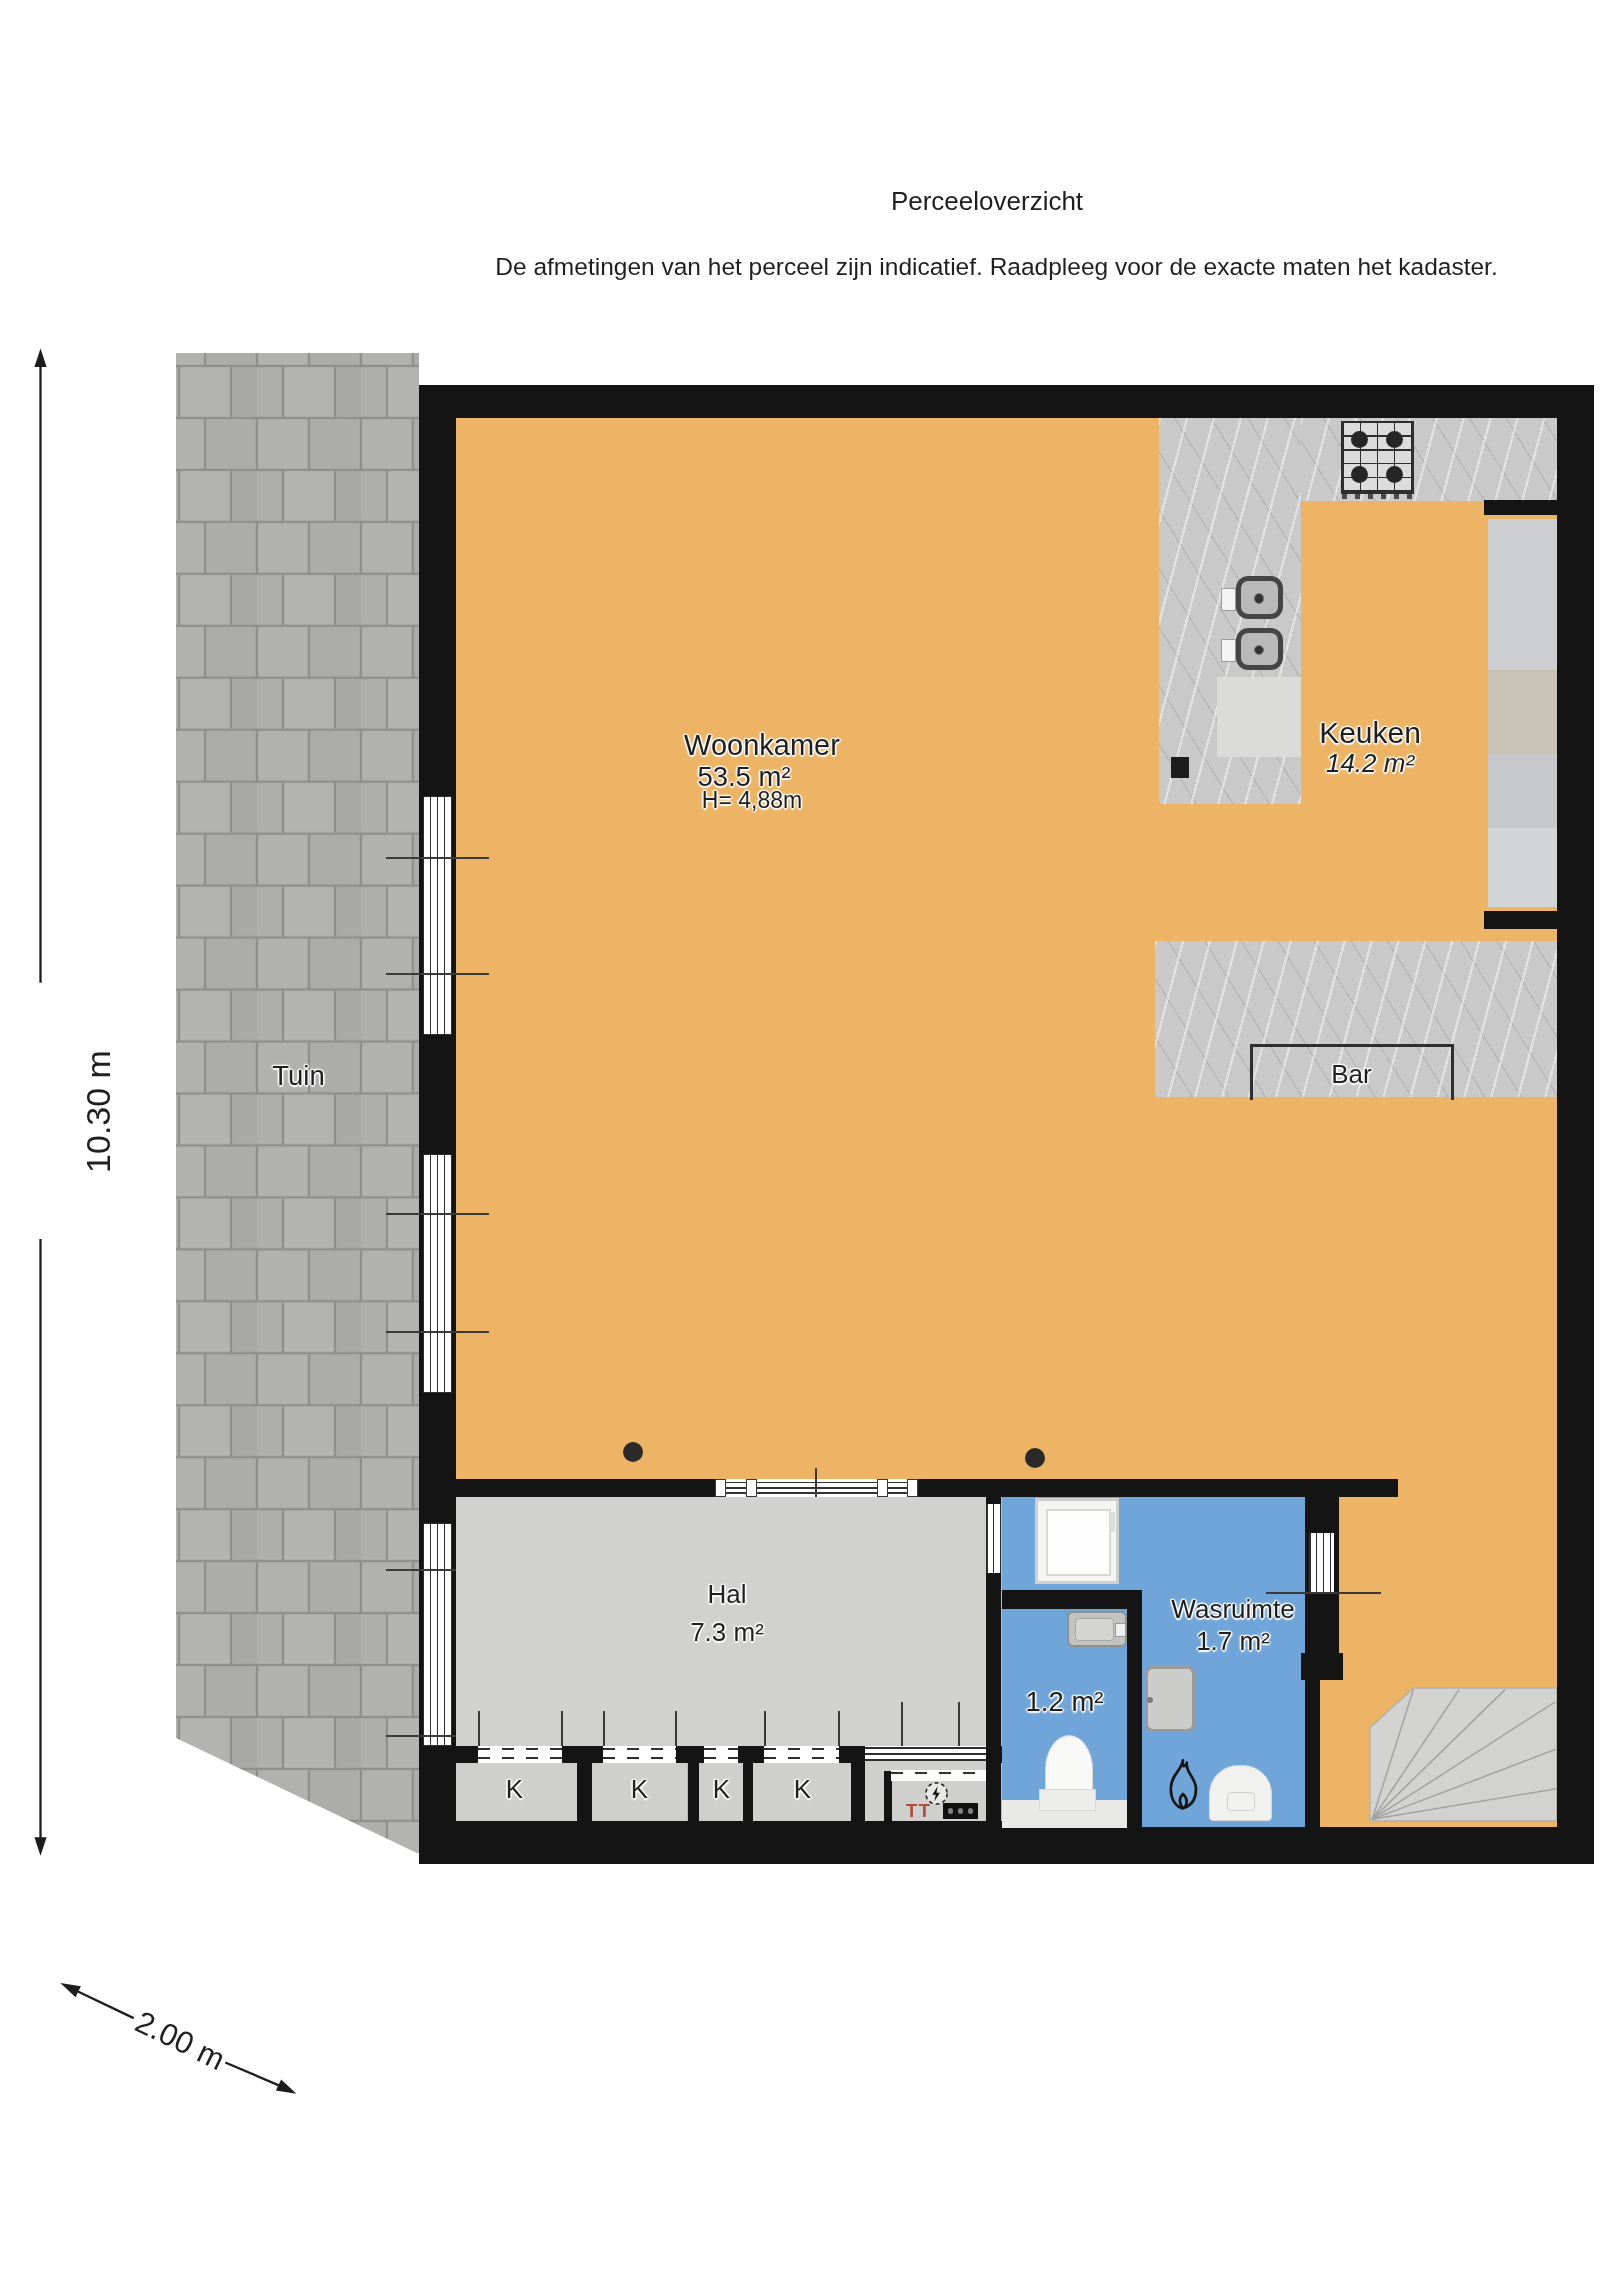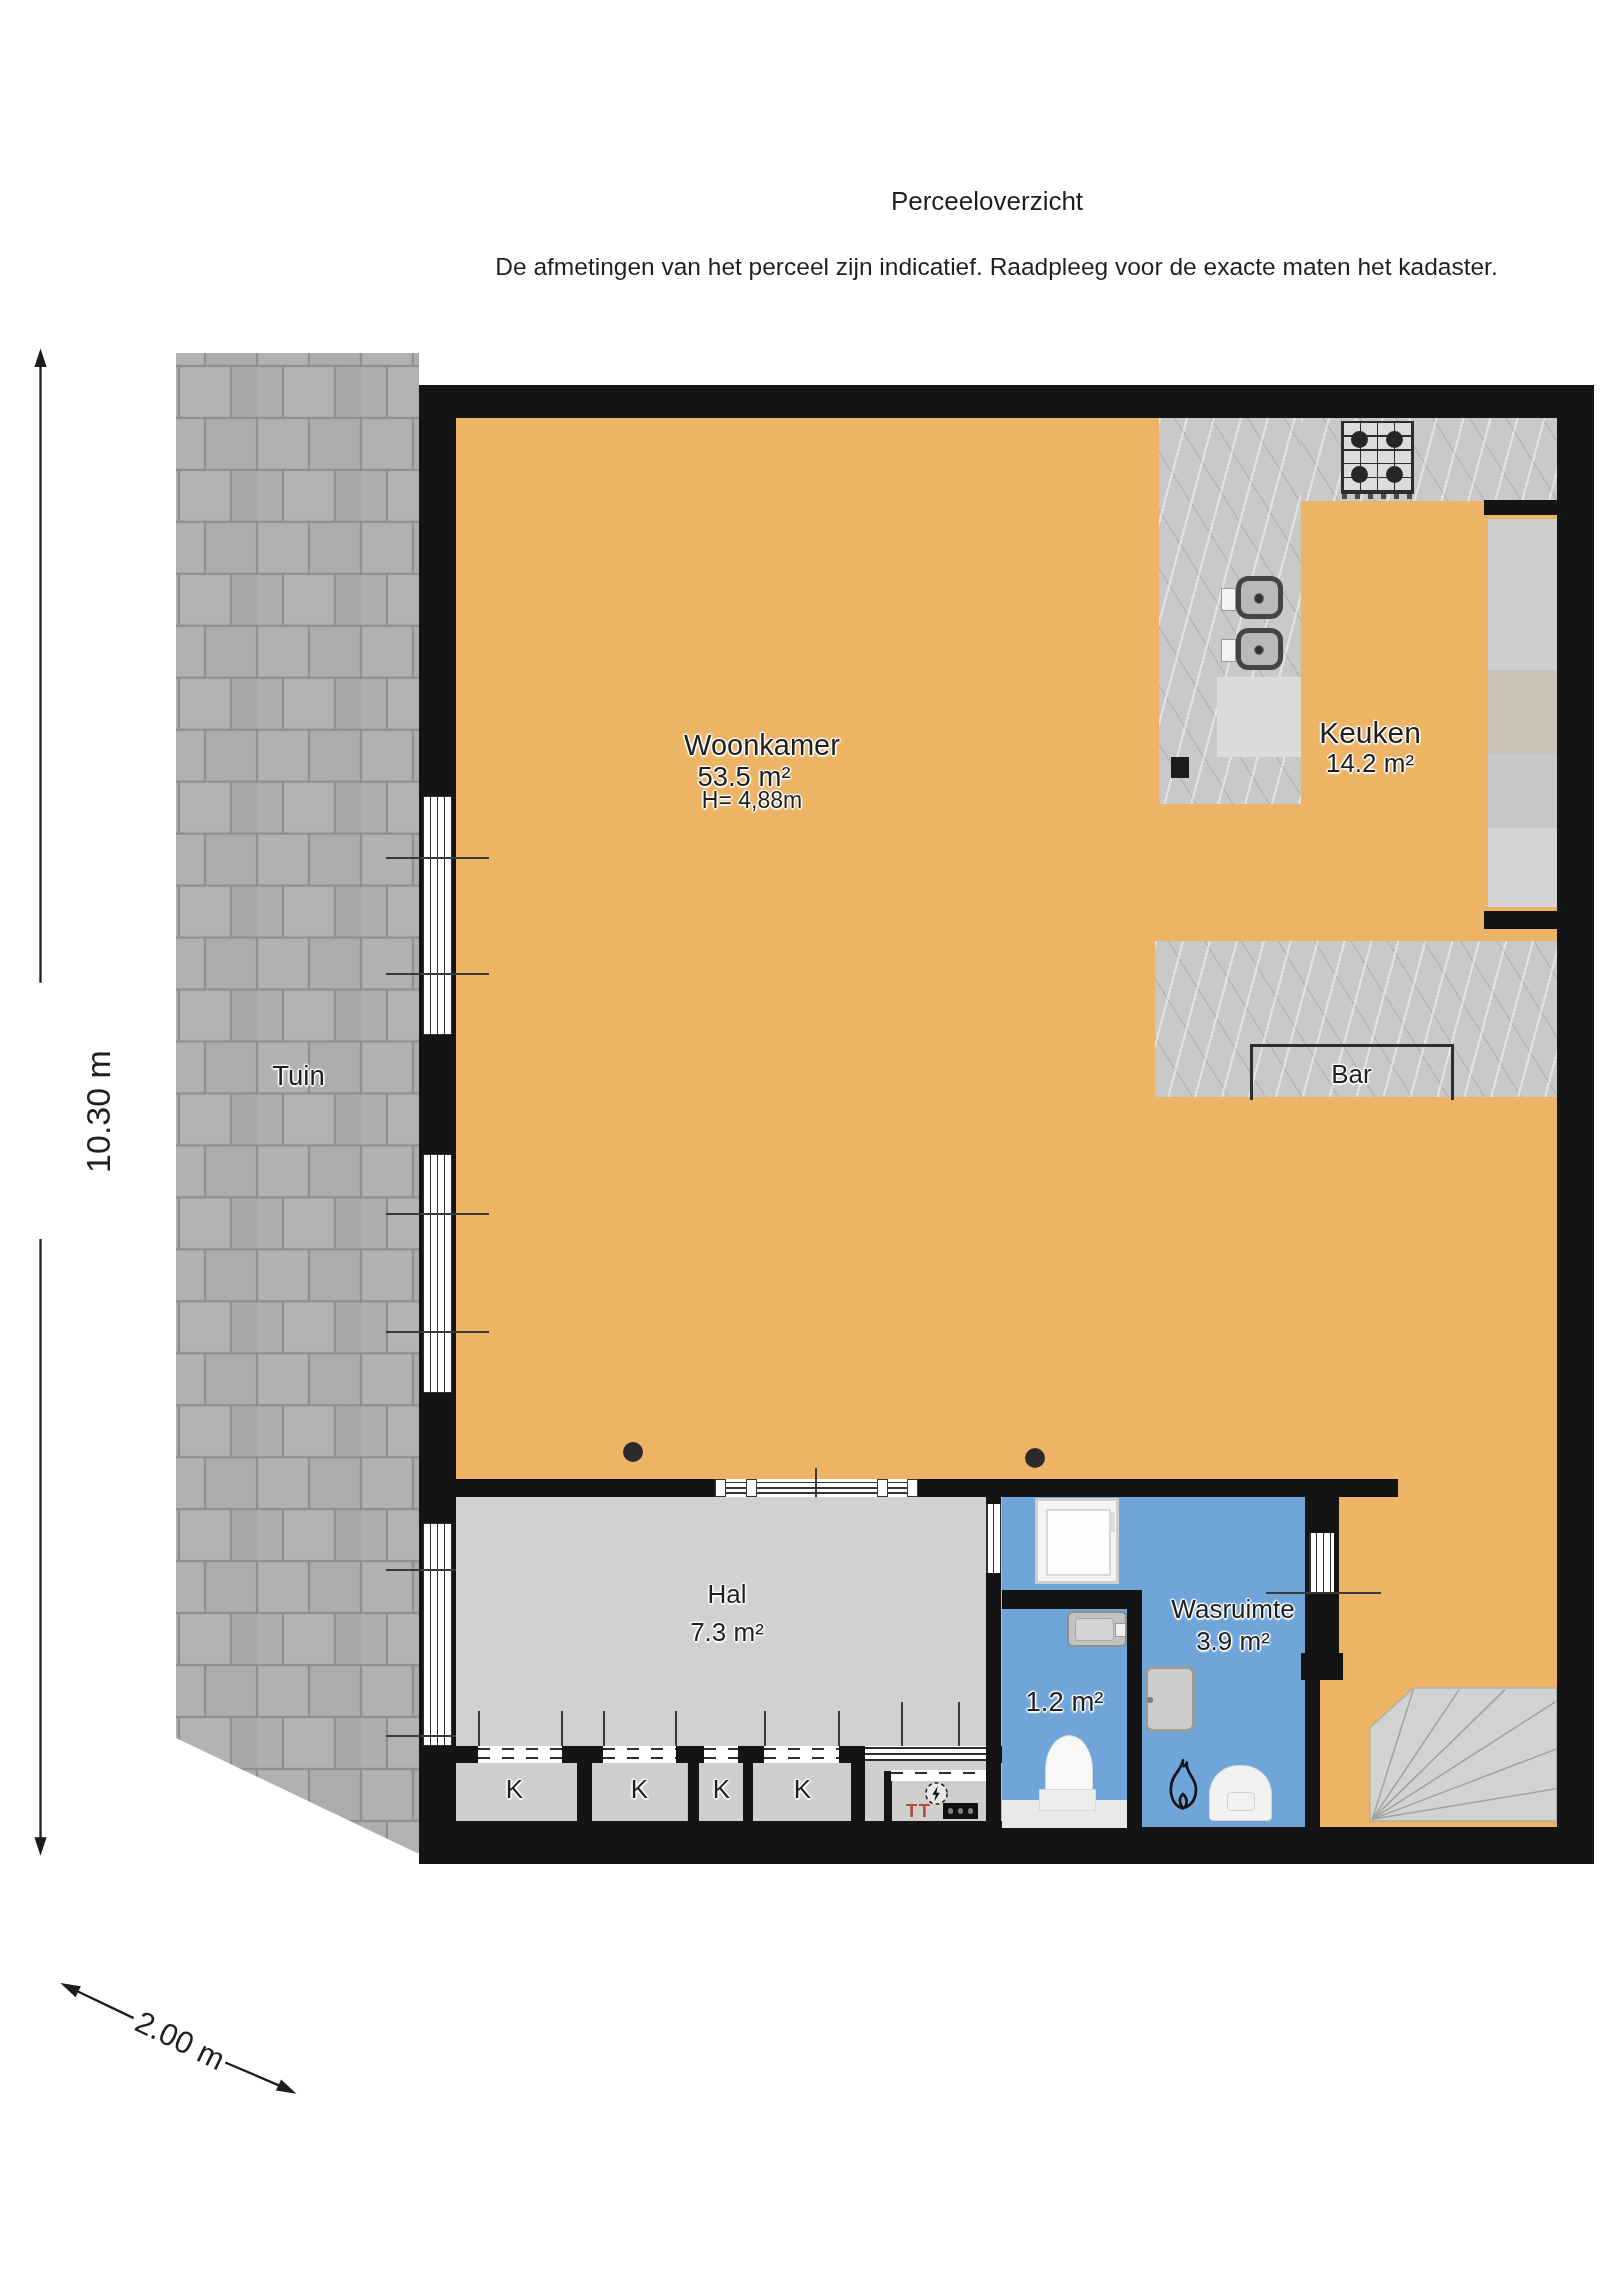--- a/index.html
+++ b/index.html
@@ -113,21 +113,21 @@
   <div class="abs" style="left:1171px;top:757px;width:17.6px;height:20.7px;background:#1c1c1c;"></div>
 
   <div class="appl" style="left:1488px;top:519px;width:69px;height:151px;background:#ccced0;"></div>
   <div class="appl" style="left:1488px;top:670px;width:69px;height:84px;background:#c8c3b5;"></div>
   <div class="appl" style="left:1488px;top:754px;width:69px;height:74px;background:#c6c8ca;"></div>
   <div class="appl" style="left:1488px;top:828px;width:69px;height:79px;background:#d3d4d5;"></div>
   <div class="wall" style="left:1484px;top:500px;width:73px;height:14.5px;"></div>
   <div class="wall" style="left:1484px;top:911px;width:73px;height:18.4px;"></div>
 
   <div class="lbl" style="left:1255px;top:716px;width:230px;font-size:30px;">Keuken</div>
-  <div class="lbl" style="left:1255px;top:748px;width:230px;font-size:26px;">14.2 m²</div>
+  <div class="lbl" style="left:1255px;top:748px;width:230px;font-size:26px;font-style:italic;">14.2 m²</div>
 
   <div class="marble" style="left:1155px;top:941px;width:402px;height:156px;"></div>
   <div class="abs" style="left:1250px;top:1044px;width:204px;height:56px;box-sizing:border-box;border:3.1px solid #2e2e2e;border-bottom:none;"></div>
   <div class="lbl" style="left:1275px;top:1059px;width:153px;font-size:26px;">Bar</div>
 
   <div class="wall" style="left:456px;top:1479px;width:942px;height:18.4px;"></div>
   <div class="abs" style="left:715px;top:1479px;width:203px;height:18.4px;background:
        linear-gradient(0deg, rgba(0,0,0,0) 0 3.1px, #333 3.1px 4.6px, rgba(0,0,0,0) 4.6px 8.4px, #333 8.4px 10px, rgba(0,0,0,0) 10px 13.8px, #333 13.8px 15.3px, rgba(0,0,0,0) 15.3px),#fff;">
     <div class="abs" style="left:0;top:0;width:10.7px;height:18.4px;background:#fff;border:1.5px solid #3a3a3a;box-sizing:border-box;"></div>
     <div class="abs" style="left:31px;top:0;width:10.7px;height:18.4px;background:#fff;border:1.5px solid #3a3a3a;box-sizing:border-box;"></div>
@@ -196,21 +196,21 @@
   <div class="abs" style="left:1002px;top:1800px;width:125px;height:27.5px;background:#e9e9e8;"></div>
   <div class="lbl" style="left:988px;top:1686px;width:153px;font-size:27.5px;">1.2 m²</div>
   <div class="abs" style="left:1067px;top:1611px;width:60px;height:36px;box-sizing:border-box;background:#c2c2c1;border:2.3px solid #8f8f8e;border-radius:6.1px;">
     <div class="abs" style="left:6.1px;top:5.4px;width:37px;height:20.7px;background:#d4d4d3;border:1.5px solid #a5a5a4;border-radius:3.8px;"></div>
     <div class="abs" style="left:46px;top:10px;width:9.2px;height:11.5px;background:#efefee;border:0.8px solid #9a9a9a;"></div>
   </div>
   <div class="abs" style="left:1045px;top:1735px;width:46px;height:61px;background:#f8f8f7;border:1.5px solid #d9d9d8;border-radius:50% 50% 10.7px 10.7px / 55% 55% 7.7px 7.7px;"></div>
   <div class="abs" style="left:1039px;top:1789px;width:55px;height:20px;background:#ededec;border:1.5px solid #d9d9d8;"></div>
 
   <div class="lbl" style="left:1126px;top:1594px;width:214px;font-size:26px;">Wasruimte</div>
-  <div class="lbl" style="left:1126px;top:1626px;width:214px;font-size:26px;">3.9 m²</div>
+  <div class="lbl" style="left:1126px;top:1626px;width:214px;font-size:26px;">1.7 m²</div>
   <div class="abs" style="left:1145px;top:1666px;width:50px;height:66px;box-sizing:border-box;background:#cccccb;border:3.1px solid #9b9b9a;border-radius:7.7px;">
     <div class="abs" style="left:-1.5px;top:27.5px;width:6.1px;height:6.1px;border-radius:50%;background:#7d7d7c;"></div>
   </div>
   <svg class="abs" style="left:1163px;top:1758px;" width="40" height="55" viewBox="0 0 52 72">
     <path d="M26 3 C24 17 10 22 10 40 C10 55 17 64 26 66 C20 58 21 52 26 47 C31 52 33 58 28 65 C37 62 43 54 43 41 C43 25 29 20 31 6 C28 13 24 12 26 3 Z" fill="none" stroke="#161616" stroke-width="3.5" stroke-linejoin="round"></path>
   </svg>
   <div class="abs" style="left:1209px;top:1765px;width:61px;height:54px;background:#f1f1f0;border:1.5px solid #d5d5d4;border-radius:29px 29px 4.6px 4.6px;">
     <div class="abs" style="left:17px;top:26px;width:26px;height:17px;border:1.5px solid #d0d0cf;border-radius:4.6px;"></div>
   </div>
 

